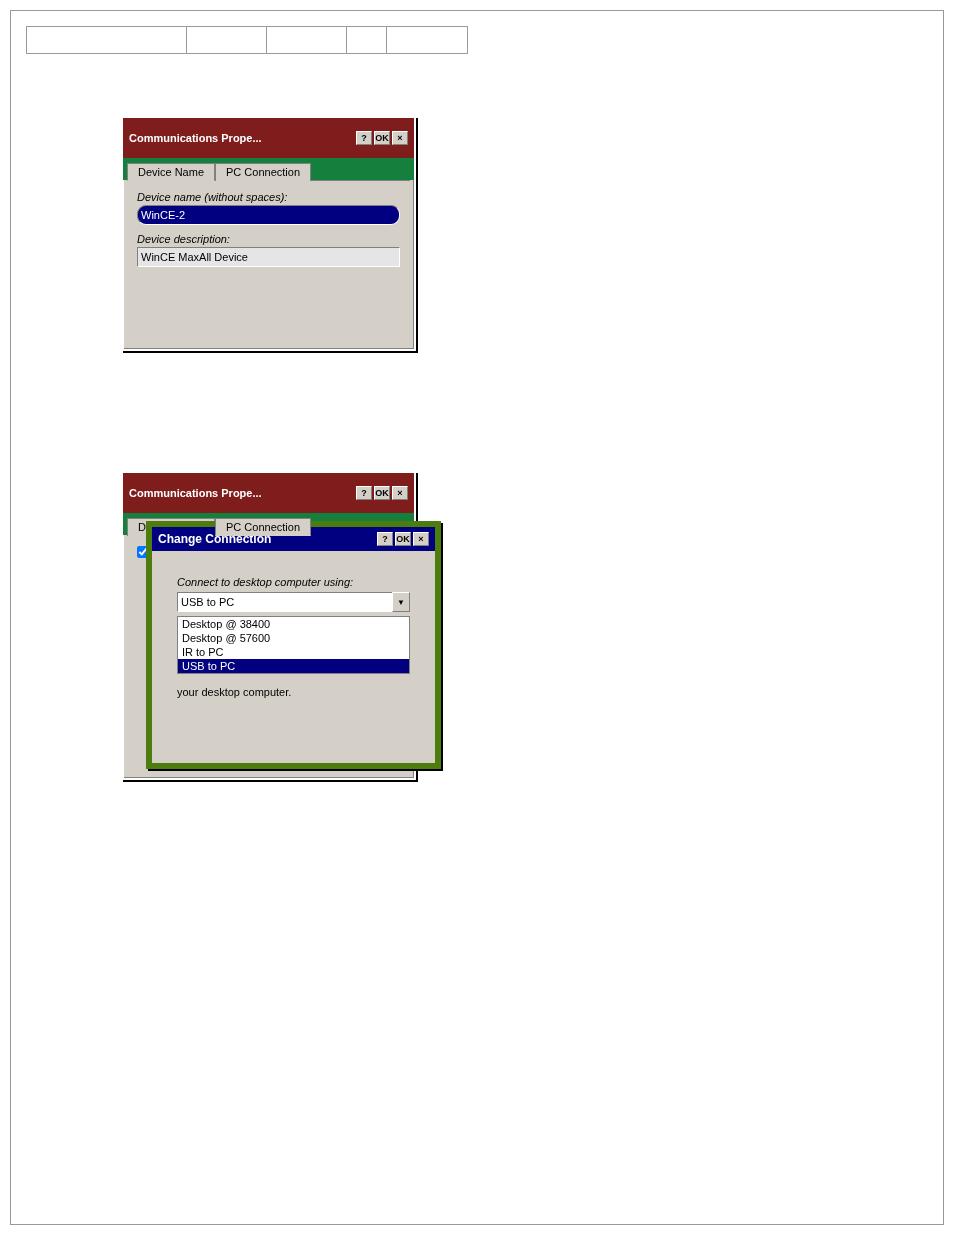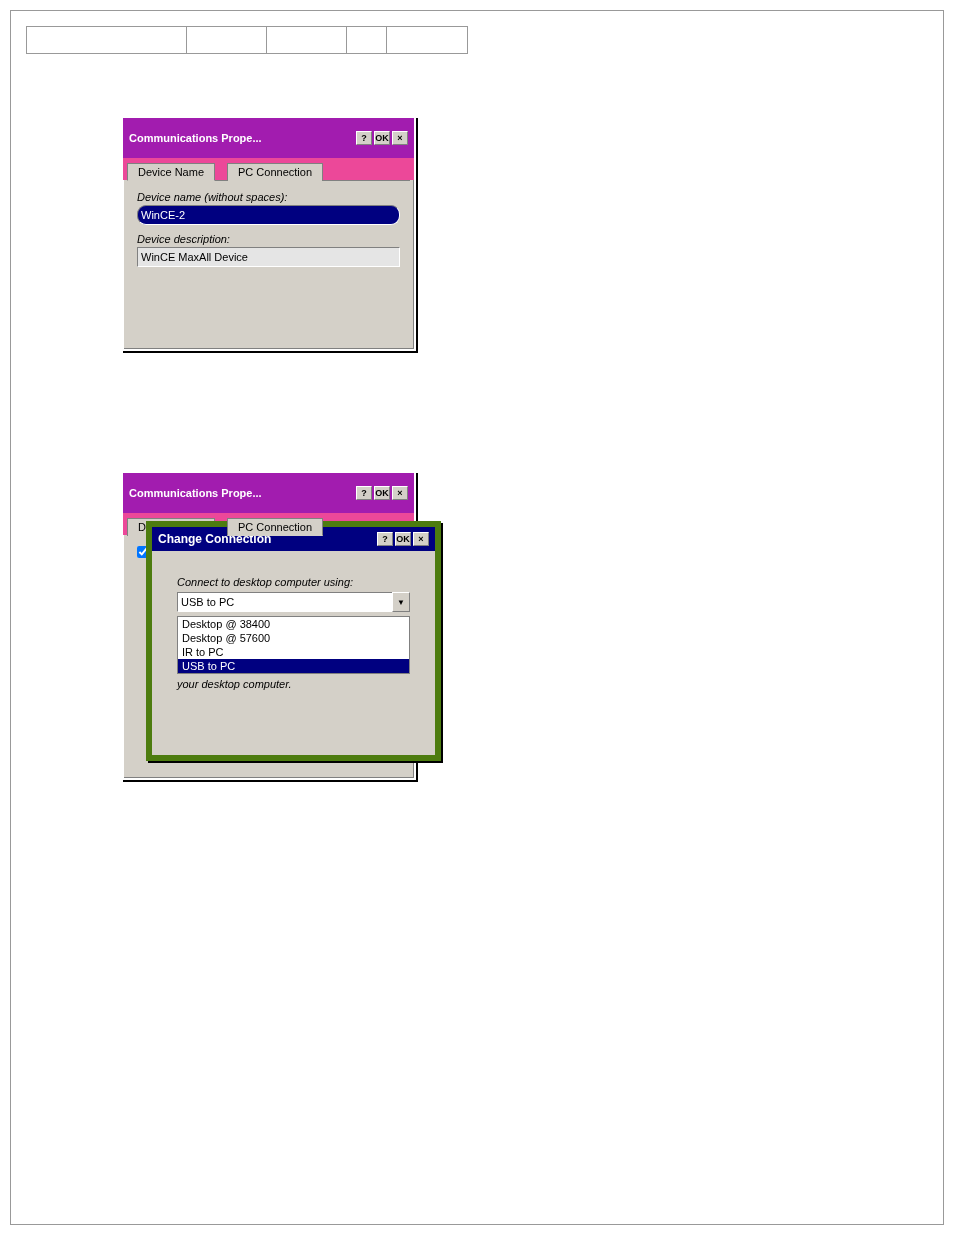--- a/index.html
+++ b/index.html
@@ -46,21 +46,21 @@
     
     .dialog {
       position: absolute;
       background: #d4d0c8;
       border: 2px solid #fff;
       box-shadow: 2px 2px 0 #000, inset 1px 1px 0 #fff, inset -1px -1px 0 #808080;
       width: 295px;
     }
 
     .dialog-titlebar {
-      background: #a21caf;
+      background: #7f1d1d;
       color: #fff;
       padding: 20px 6px;
       display: flex;
       align-items: center;
       justify-content: space-between;
       font-weight: bold;
       font-size: 11px;
       height: 14px;
     }
     .dialog-titlebar .title-text {
@@ -82,22 +82,22 @@
       display: flex;
       align-items: center;
       justify-content: center;
       cursor: pointer;
       font-weight: bold;
     }
 
     .dialog-tabs {
       display: flex;
       padding: 4px 4px 0 4px;
-      background: #ec4899;
-      gap: 12px;
+      background: #15803d;
+      gap: 0;
     }
     .dialog-tab {
       background: #d4d0c8;
       border: 1px solid #808080;
       border-bottom: none;
       padding: 2px 10px;
       font-size: 11px;
       cursor: pointer;
       position: relative;
       top: 1px;
@@ -228,22 +228,21 @@
       font-size: 11px;
     }
     .checkbox-input {
       width: 12px;
       height: 12px;
     }
 
     .behind-text {
       font-size: 11px;
       color: #000;
-      margin-top: 4px;
-      font-style: italic;
+      margin-top: 12px;
     }
 
     
     .dialog-1 {
       top: 105px;
       left: 110px;
     }
 
     
     .dialog-2 {

